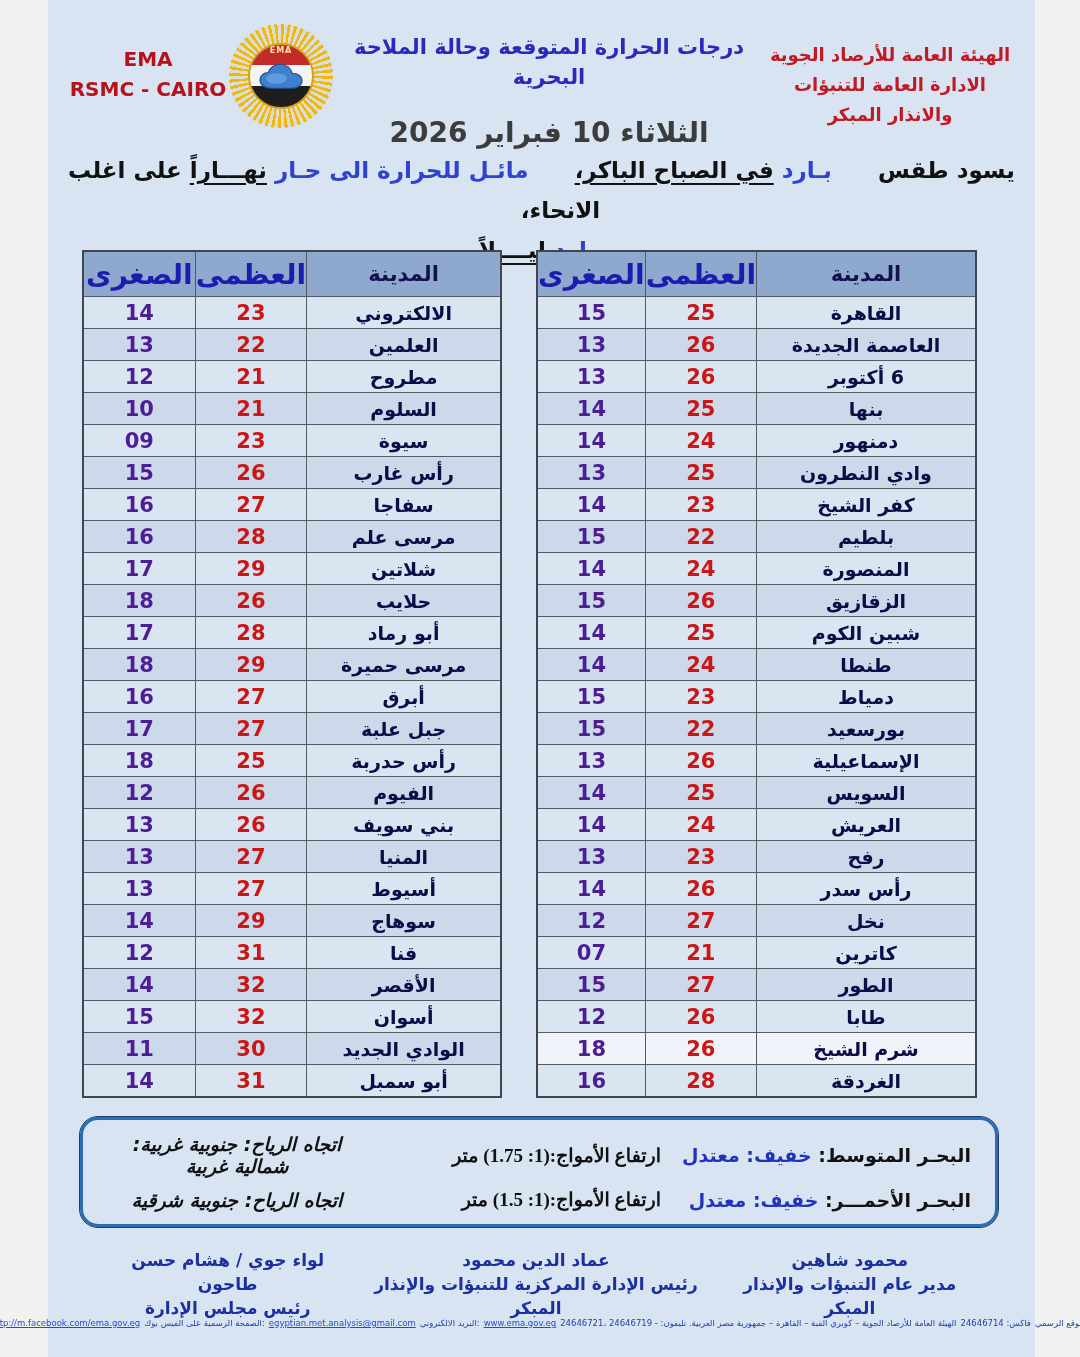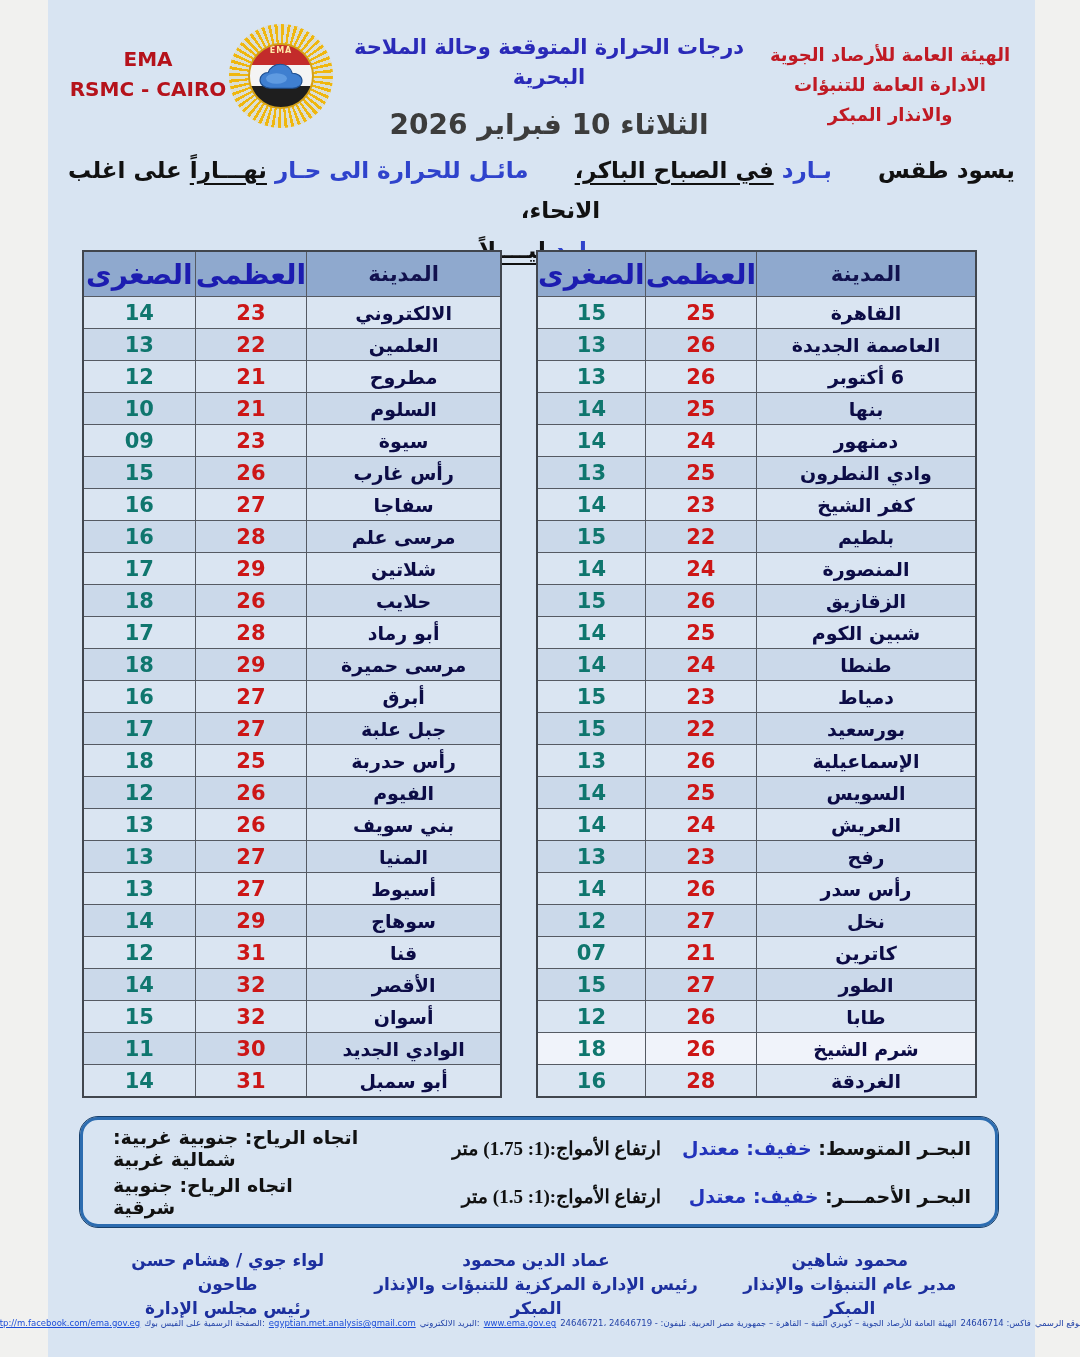--- a/index.html
+++ b/index.html
@@ -11,21 +11,21 @@
     position:absolute;left:48px;top:0;width:987px;height:1357px;
     background:#d8e4f2;
   }
   
   .header{position:absolute;top:22px;left:0;right:0;height:120px;direction:rtl;
     display:flex;align-items:flex-start;justify-content:space-between;padding:0 20px;}
   .agency{width:250px;text-align:center;color:#c01a24;font-weight:bold;
     font-size:18px;line-height:30px;padding-top:18px;}
   .title-block{width:430px;text-align:center;padding-top:10px;}
   .title-block .main-title{color:#2a2ab8;font-weight:bold;font-size:21px;line-height:30px;}
-  .title-block .date{color:#3c3c3c;font-weight:bold;font-size:28px;margin-top:16px;}
+  .title-block .date{color:#3c3c3c;font-weight:bold;font-size:28px;margin-top:24px;}
   .ema-block{width:160px;text-align:center;color:#b5121b;font-weight:bold;
     font-size:20px;line-height:30px;padding-top:22px;}
   
   .logo{width:104px;height:104px;position:relative;flex:0 0 auto;margin-top:2px;}
   .sun{position:absolute;inset:0;border-radius:50%;
     background:
       radial-gradient(circle at center,#f7c61e 0 35%,rgba(247,198,30,0) 36%),
       repeating-conic-gradient(#f0b70e 0deg 3.5deg, rgba(240,183,14,.12) 3.5deg 7.5deg);}
   .flag-circle{position:absolute;left:50%;top:50%;width:62px;height:62px;transform:translate(-50%,-50%);
     border-radius:50%;overflow:hidden;border:2px solid #d4a017;
@@ -41,39 +41,39 @@
   .s-ul{color:#111;text-decoration:underline;text-underline-offset:5px;}
   
   .tables{position:absolute;top:250px;right:58px;direction:rtl;display:flex;gap:34px;align-items:flex-start;}
   table.temp{border-collapse:collapse;direction:rtl;background:#d8e4f2;border:2px solid #41464e;}
   table.temp th,table.temp td{border:1px solid #555a63;text-align:center;vertical-align:middle;padding:0;}
   table.temp thead th{height:44px;background:#8fa9ce;font-weight:bold;font-size:28px;color:#1c1cb0;}
   table.temp thead th.city-h{color:#12124e;font-size:21px;}
   table.temp td{height:31px;font-weight:bold;}
   td.city{color:#0c0c46;font-size:19px;}
   td.max{color:#cc1616;font-size:21px;margin-top:32px;}
-  td.min{color:#0f766e;font-size:21px;}
+  td.min{color:#4c1d95;font-size:21px;}
   table.t-right td.city,table.t-right th.city-h{width:218px;}
   table.t-right td.max, table.t-right th.max-h{width:98px;}
   table.t-right td.min, table.t-right th.min-h{width:95px;}
   table.t-left td.city, table.t-left th.city-h{width:193px;}
   table.t-left td.max,  table.t-left th.max-h{width:93px;}
   table.t-left td.min,  table.t-left th.min-h{width:111px;}
   tr.r-even td{background:#cbd9ea;}
   tr.r-odd td{background:#dae5f2;}
   tr.hl td{background:#f0f3fa;}
   
   .sea-box{position:absolute;top:1117px;left:32px;width:918px;height:110px;
     border:3px solid #2c6cb0;outline:1px solid #173f6b;border-radius:18px;
     direction:rtl;display:flex;flex-direction:column;justify-content:space-evenly;padding:2px 24px;box-sizing:border-box;}
   .sea-row{display:flex;direction:rtl;align-items:center;font-weight:bold;font-size:19px;color:#111;}
   .sea-name{width:310px;}
   .sea-name .st{color:#2233bb;}
   .sea-waves{width:300px;text-align:right;font-family:Liberation Serif, serif;}
-  .sea-wind{flex:1;text-align:left;padding-left:6px;}
+  .sea-wind{flex:1;text-align:center;padding-left:6px;font-style:italic;}
   
   .signatures{position:absolute;top:1248px;left:0;right:0;direction:rtl;
     display:flex;justify-content:space-between;padding:0 55px;}
   .sig{text-align:center;color:#1c2f9e;font-weight:bold;font-size:17px;line-height:24px;}
   
   .contact{position:absolute;top:1318px;left:0;right:0;display:flex;justify-content:center;
     gap:4px;font-size:8.5px;color:#2343a8;direction:ltr;align-items:baseline;white-space:nowrap;}
   .contact .lnk{color:#1d4ed8;text-decoration:underline;}
 </style>
 </head>

